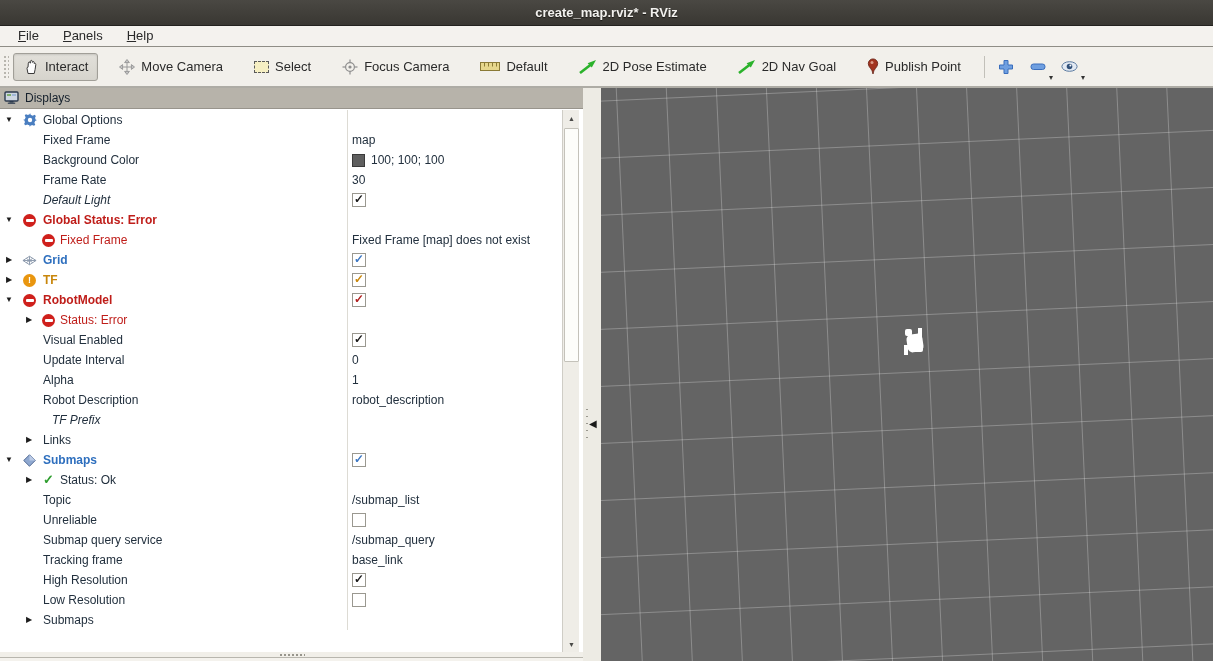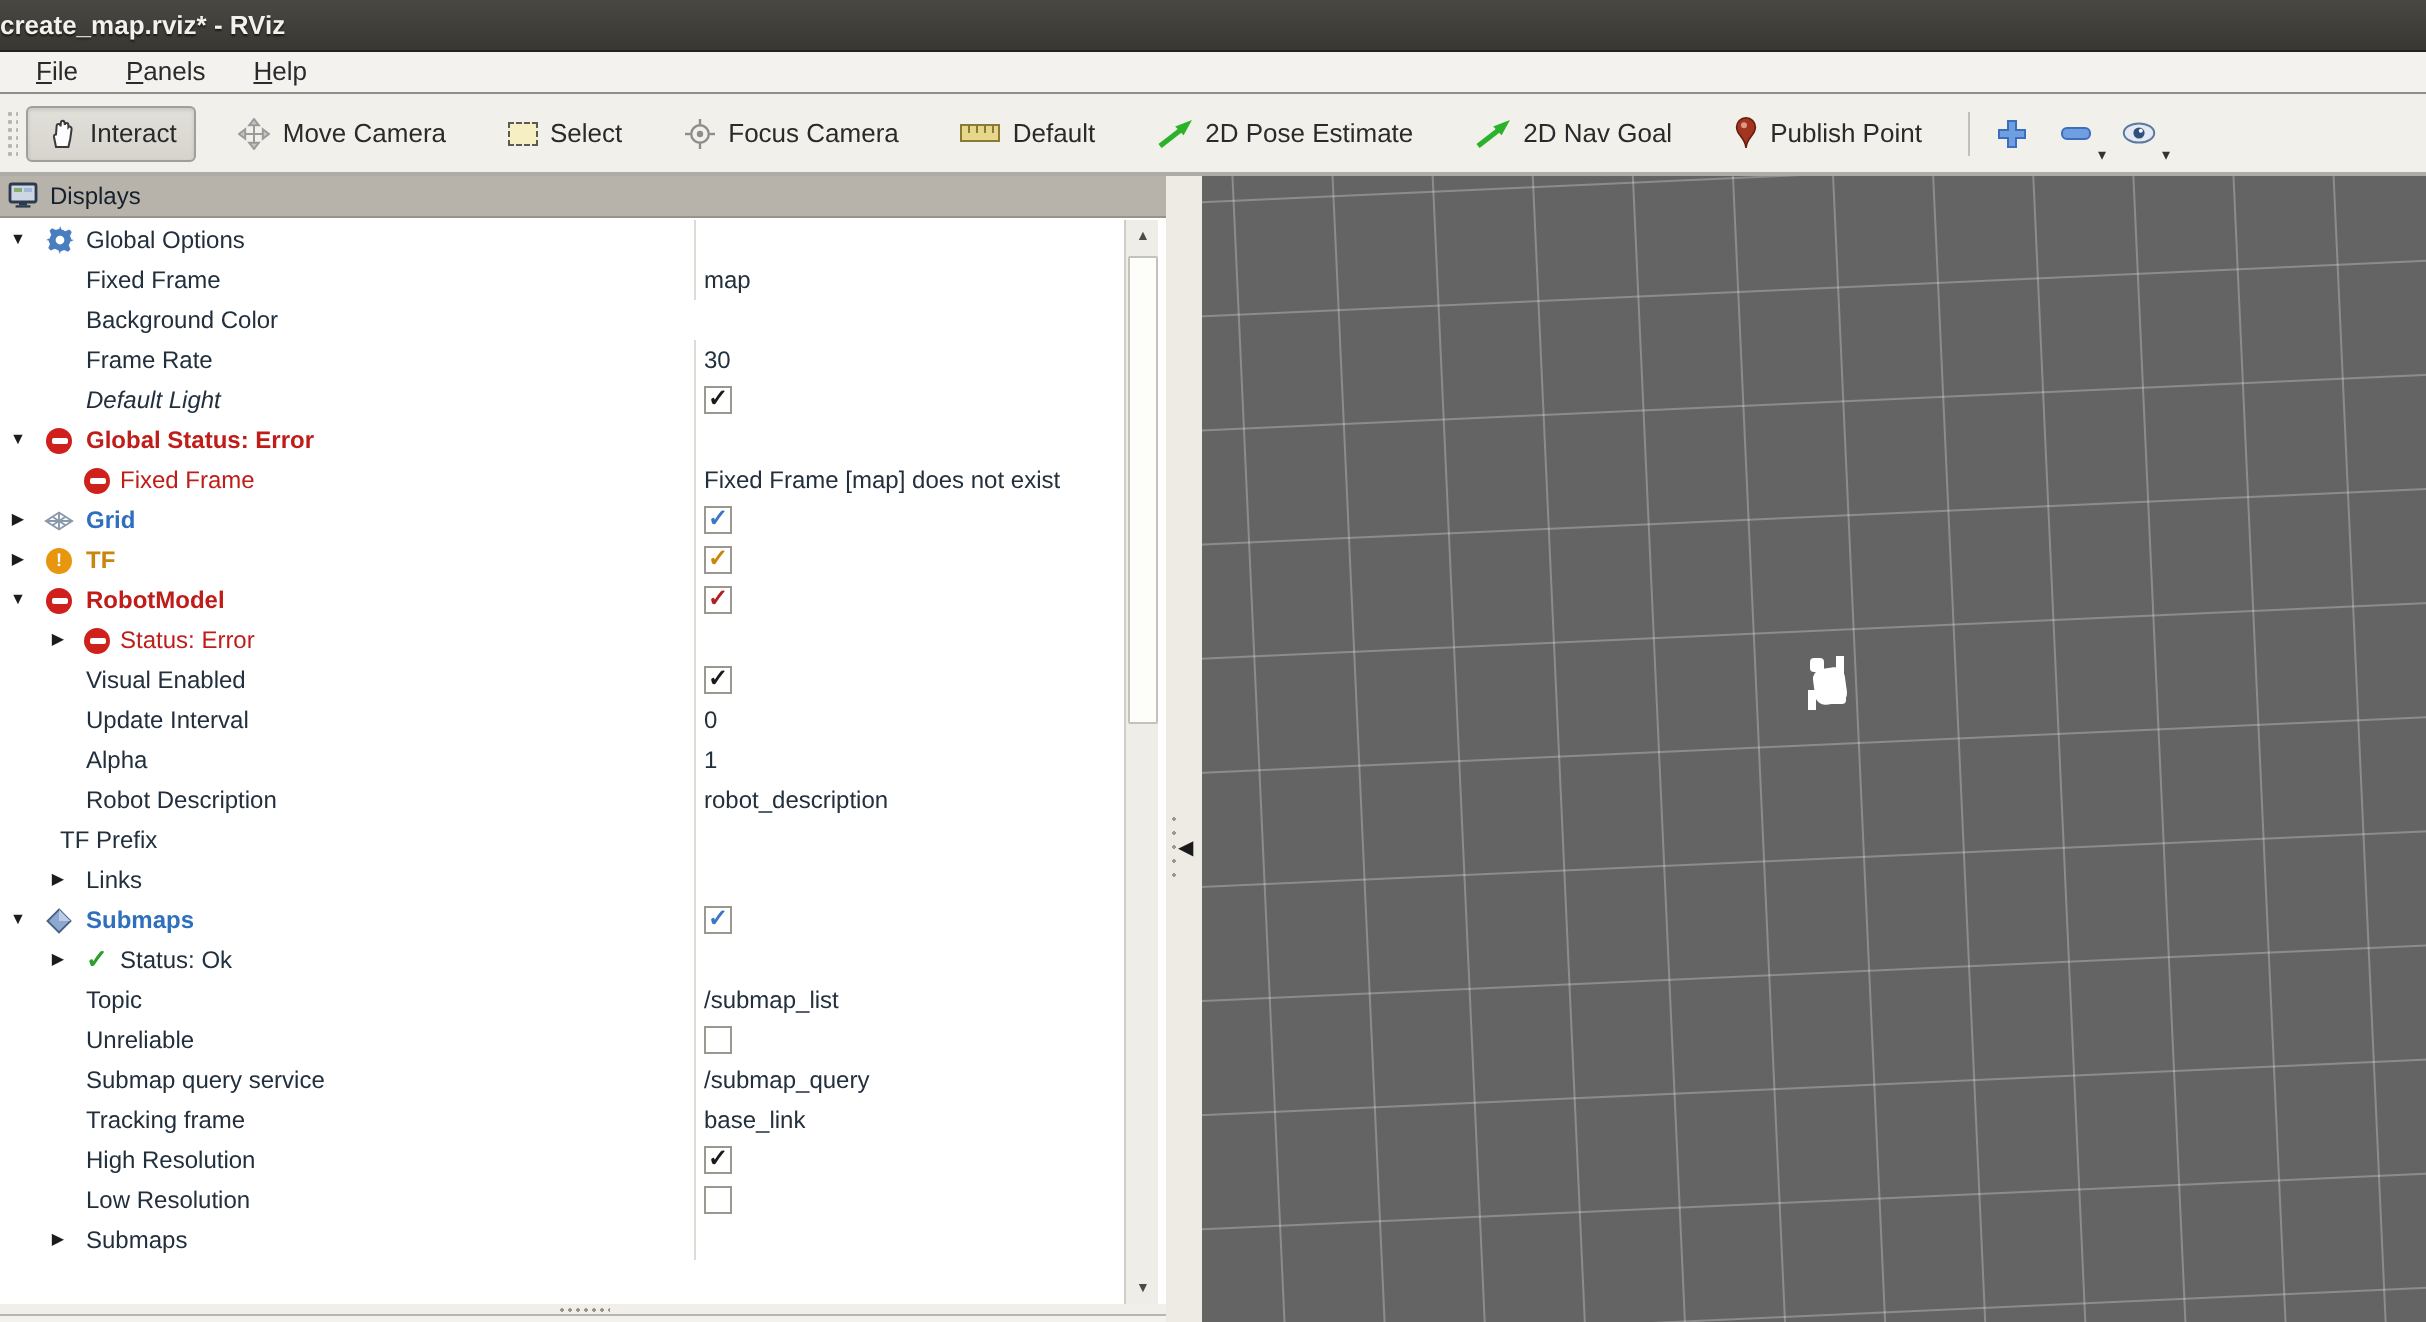--- a/index.html
+++ b/index.html
@@ -1,21 +1,21 @@
 <!DOCTYPE html>
 <html><head>
 <meta charset="utf-8">
 <style>
   * { margin:0; padding:0; box-sizing:border-box; }
   html,body { width:1213px; height:661px; overflow:hidden; }
   body { font-family:"Liberation Sans", sans-serif; font-size:13px; color:#22303e; background:#f3f1ec; position:relative; }
 
   
   .titlebar { position:absolute; left:0; top:0; width:1213px; height:26px;
-    background:linear-gradient(#4a4843,#393732); display:flex; align-items:center; justify-content:flex-start;
+    background:linear-gradient(#4a4843,#393732); display:flex; align-items:center; justify-content:center;
     border-bottom:1px solid #23221f; }
   .titlebar .title { color:#f2f1ee; font-weight:bold; font-size:13px; text-shadow:0 1px 1px #1a1916; }
 
   
   .menubar { position:absolute; left:0; top:26px; width:1213px; height:21px;
     background:#f4f2ee; border-bottom:1px solid #8f8d86; display:flex; align-items:center; padding-left:8px; gap:4px; }
   .menu-item { padding:1px 10px 2px 10px; color:#2a2a2a; cursor:default; }
   .menu-item u { text-decoration:underline; }
 
   
@@ -259,20 +259,21 @@
           </span>
           <span class="tlabel normal" style="left: 43px;">Global Options</span>
           <div class="tvalue"></div>
         </div>
         <div class="trow">
           <span class="tlabel normal" style="left: 43px;">Fixed Frame</span>
           <div class="tvalue">map</div>
         </div>
         <div class="trow">
           <span class="tlabel normal" style="left: 43px;">Background Color</span>
+          <div class="tvalue"><span class="swatch" style="background: rgb(95, 95, 95);"></span>100; 100; 100</div>
         </div>
         <div class="trow">
           <span class="tlabel normal" style="left: 43px;">Frame Rate</span>
           <div class="tvalue">30</div>
         </div>
         <div class="trow">
           <span class="tlabel normal" style="left: 43px; font-style: italic;">Default Light</span>
           <div class="tvalue">
             <span class="cb">
               <span class="ck" style="color: rgb(26, 26, 26);">✓</span>
@@ -358,21 +359,21 @@
         </div>
         <div class="trow">
           <span class="tlabel normal" style="left: 43px;">Alpha</span>
           <div class="tvalue">1</div>
         </div>
         <div class="trow">
           <span class="tlabel normal" style="left: 43px;">Robot Description</span>
           <div class="tvalue">robot_description</div>
         </div>
         <div class="trow">
-          <span class="tlabel normal" style="left: 30px;">TF Prefix</span>
+          <span class="tlabel normal" style="left: 52px; font-style: italic;">TF Prefix</span>
           <div class="tvalue"></div>
         </div>
         <div class="trow">
           <span class="texp" style="left: 22px;">▶</span>
           <span class="tlabel normal" style="left: 43px;">Links</span>
           <div class="tvalue"></div>
         </div>
         <div class="trow">
           <span class="texp" style="left: 2px;">▼</span>
           <span class="ticon" style="left: 22px;">

